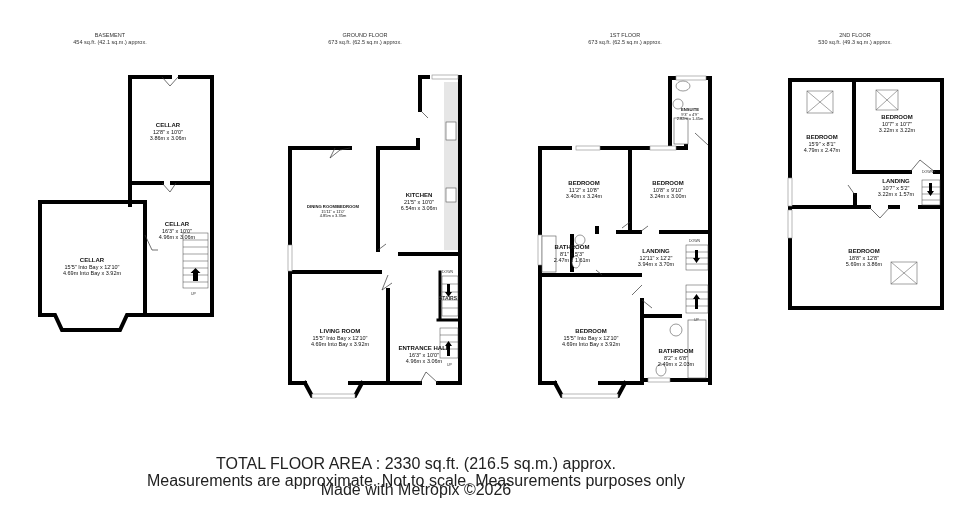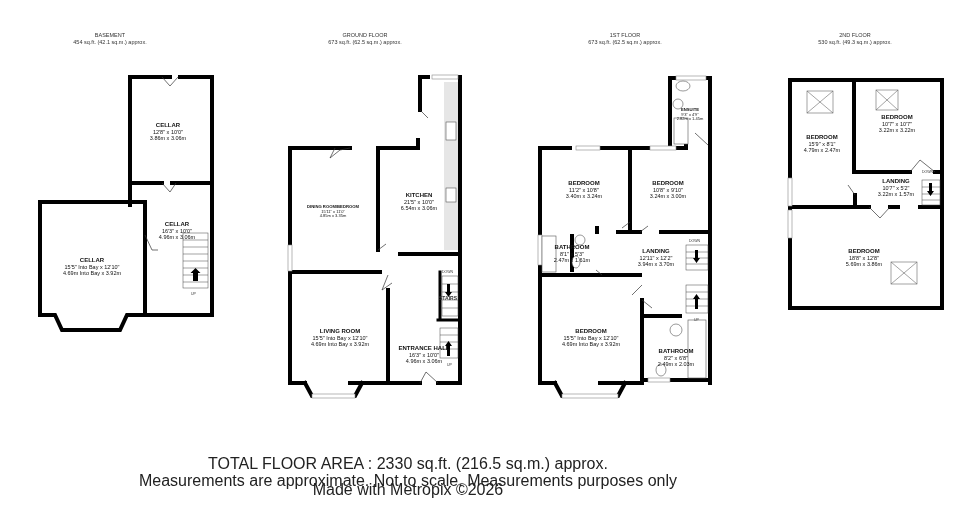--- a/index.html
+++ b/index.html
@@ -5,21 +5,21 @@
   html, body { margin:0; padding:0; background:#ffffff; }
   body { width:980px; height:517px; position:relative; overflow:hidden; font-family:"Liberation Sans", sans-serif; color:#222; }
   .floor-head { position:absolute; text-align:center; font-size:5.5px; line-height:7px; color:#333; width:200px; }
   .floor-head .t { display:block; }
   svg { position:absolute; left:0; top:0; }
   .lbl { position:absolute; text-align:center; font-size:5.5px; line-height:6.5px; color:#111; white-space:nowrap; transform:translateX(-50%); }
   .lbl .n { font-weight:bold; display:block; font-size:6px; }
   .small { font-size:4px; line-height:4.6px; }
   .small .n { font-size:4.2px; }
   .arrowtxt { position:absolute; font-size:3.5px; color:#333; }
-  .footer { position:absolute; left:4px; width:808px; text-align:center; }
+  .footer { position:absolute; left:12px; width:808px; text-align:center; }
 </style>
 </head>
 <body>
 
 <div class="floor-head" style="left:10px;top:32px;">
   <span class="t">BASEMENT</span>
   <span class="t">454 sq.ft. (42.1 sq.m.) approx.</span>
 </div>
 <div class="floor-head" style="left:265px;top:32px;">
   <span class="t">GROUND FLOOR</span>

